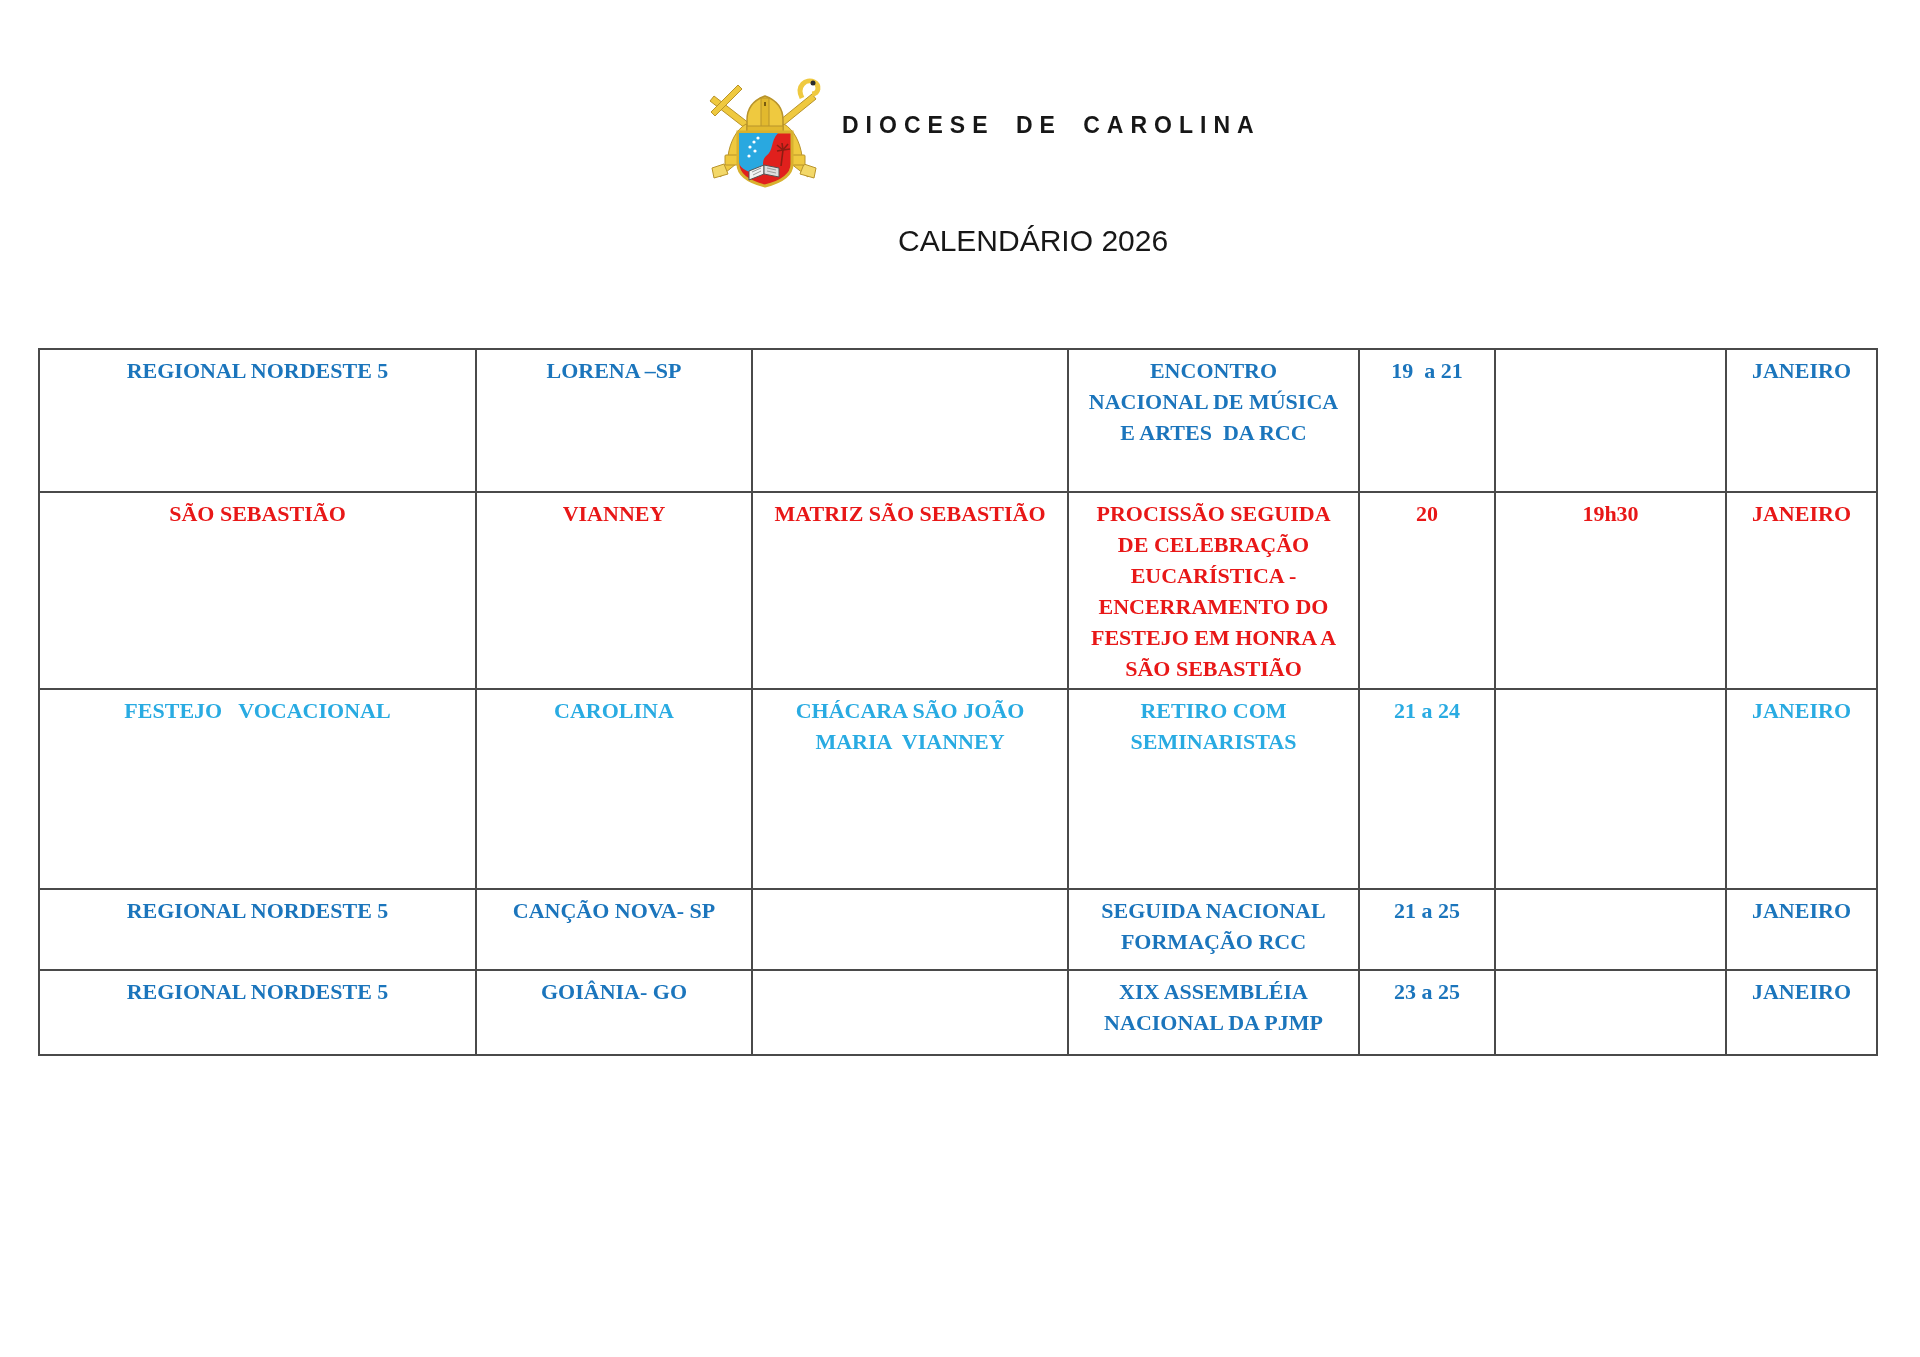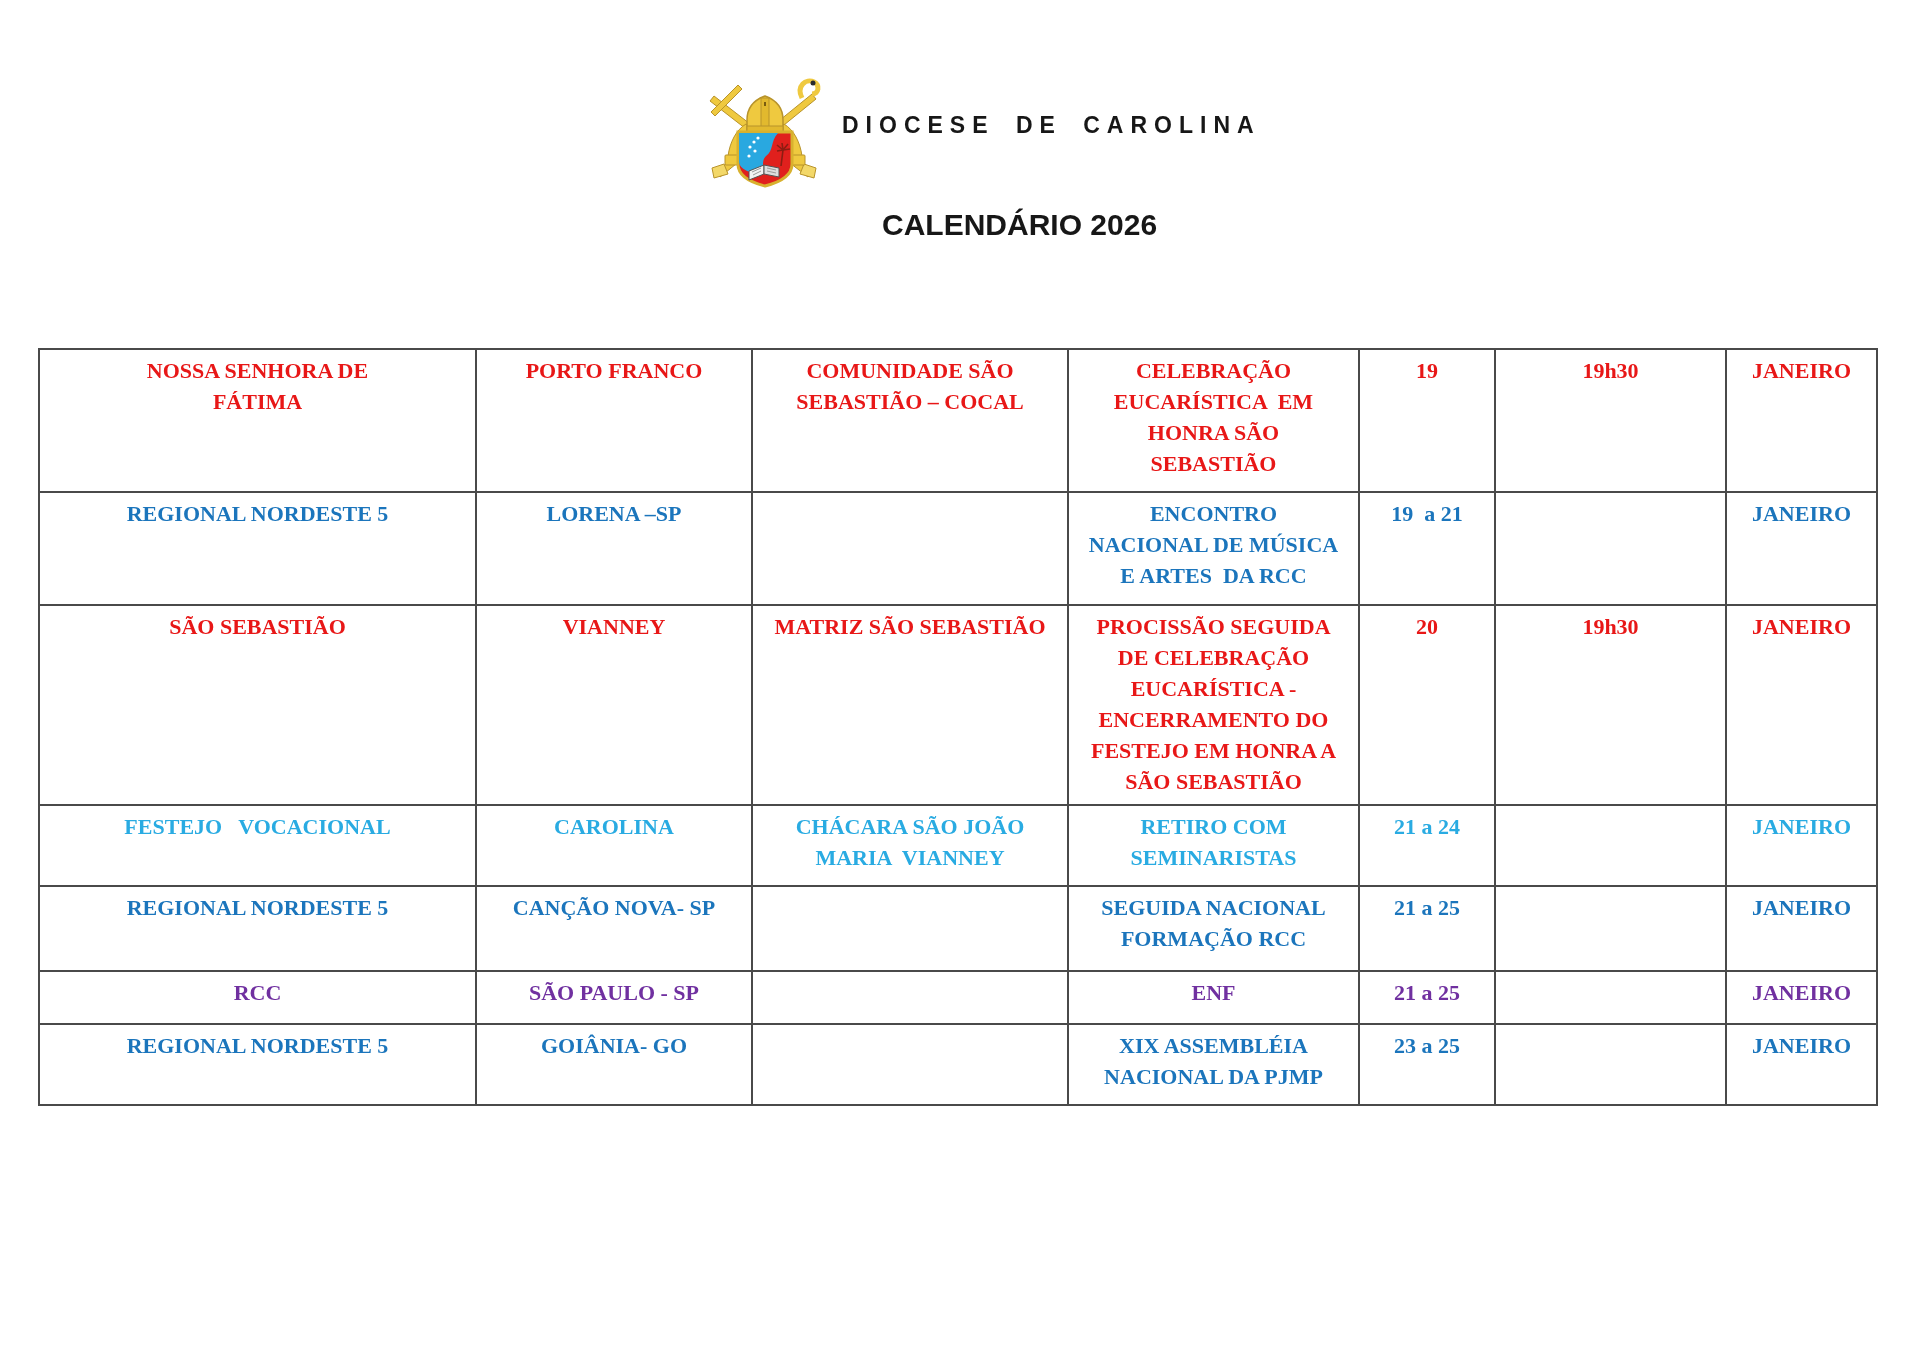--- a/index.html
+++ b/index.html
@@ -15,23 +15,23 @@
   .logo-wrap{
     position:absolute;left:698px;top:72px;width:134px;height:116px;
   }
   .org-name{
     position:absolute;left:842px;top:112px;
     font-family:"Liberation Sans", sans-serif;
     font-weight:bold;font-size:23px;color:#171717;
     letter-spacing:7px;word-spacing:8px;white-space:nowrap;
   }
   .doc-title{
-    position:absolute;left:882px;top:208px;margin:0;
+    position:absolute;left:882px;top:208px;margin:16px;
     font-family:"Liberation Sans", sans-serif;
-    font-weight:bold;font-size:30px;color:#171717;
+    font-weight:normal;font-size:30px;color:#171717;
     white-space:nowrap;
   }
 
   
   .cal-table{
     position:absolute;left:38px;top:348px;
     width:1838px;
     border-collapse:collapse;
     table-layout:fixed;
   }
@@ -130,34 +130,20 @@
     <colgroup>
       <col style="width:437px">
       <col style="width:276px">
       <col style="width:316px">
       <col style="width:291px">
       <col style="width:136px">
       <col style="width:231px">
       <col style="width:151px">
     </colgroup>
     <tbody>
-        <tr class="row-red">
-          <td>NOSSA SENHORA DE
-FÁTIMA</td>
-          <td>PORTO FRANCO</td>
-          <td>COMUNIDADE SÃO
-SEBASTIÃO – COCAL</td>
-          <td>CELEBRAÇÃO
-EUCARÍSTICA  EM
-HONRA SÃO
-SEBASTIÃO</td>
-          <td>19</td>
-          <td>19h30</td>
-          <td>JANEIRO</td>
-        </tr>
         <tr class="row-blue">
           <td>REGIONAL NORDESTE 5</td>
           <td>LORENA –SP</td>
           <td></td>
           <td>ENCONTRO
 NACIONAL DE MÚSICA
 E ARTES  DA RCC</td>
           <td>19  a 21</td>
           <td></td>
           <td>JANEIRO</td>
@@ -190,29 +176,20 @@
         <tr class="row-blue">
           <td>REGIONAL NORDESTE 5</td>
           <td>CANÇÃO NOVA- SP</td>
           <td></td>
           <td>SEGUIDA NACIONAL
 FORMAÇÃO RCC</td>
           <td>21 a 25</td>
           <td></td>
           <td>JANEIRO</td>
         </tr>
-        <tr class="row-purple">
-          <td>RCC</td>
-          <td>SÃO PAULO - SP</td>
-          <td></td>
-          <td>ENF</td>
-          <td>21 a 25</td>
-          <td></td>
-          <td>JANEIRO</td>
-        </tr>
         <tr class="row-blue">
           <td>REGIONAL NORDESTE 5</td>
           <td>GOIÂNIA- GO</td>
           <td></td>
           <td>XIX ASSEMBLÉIA
 NACIONAL DA PJMP</td>
           <td>23 a 25</td>
           <td></td>
           <td>JANEIRO</td>
         </tr>

